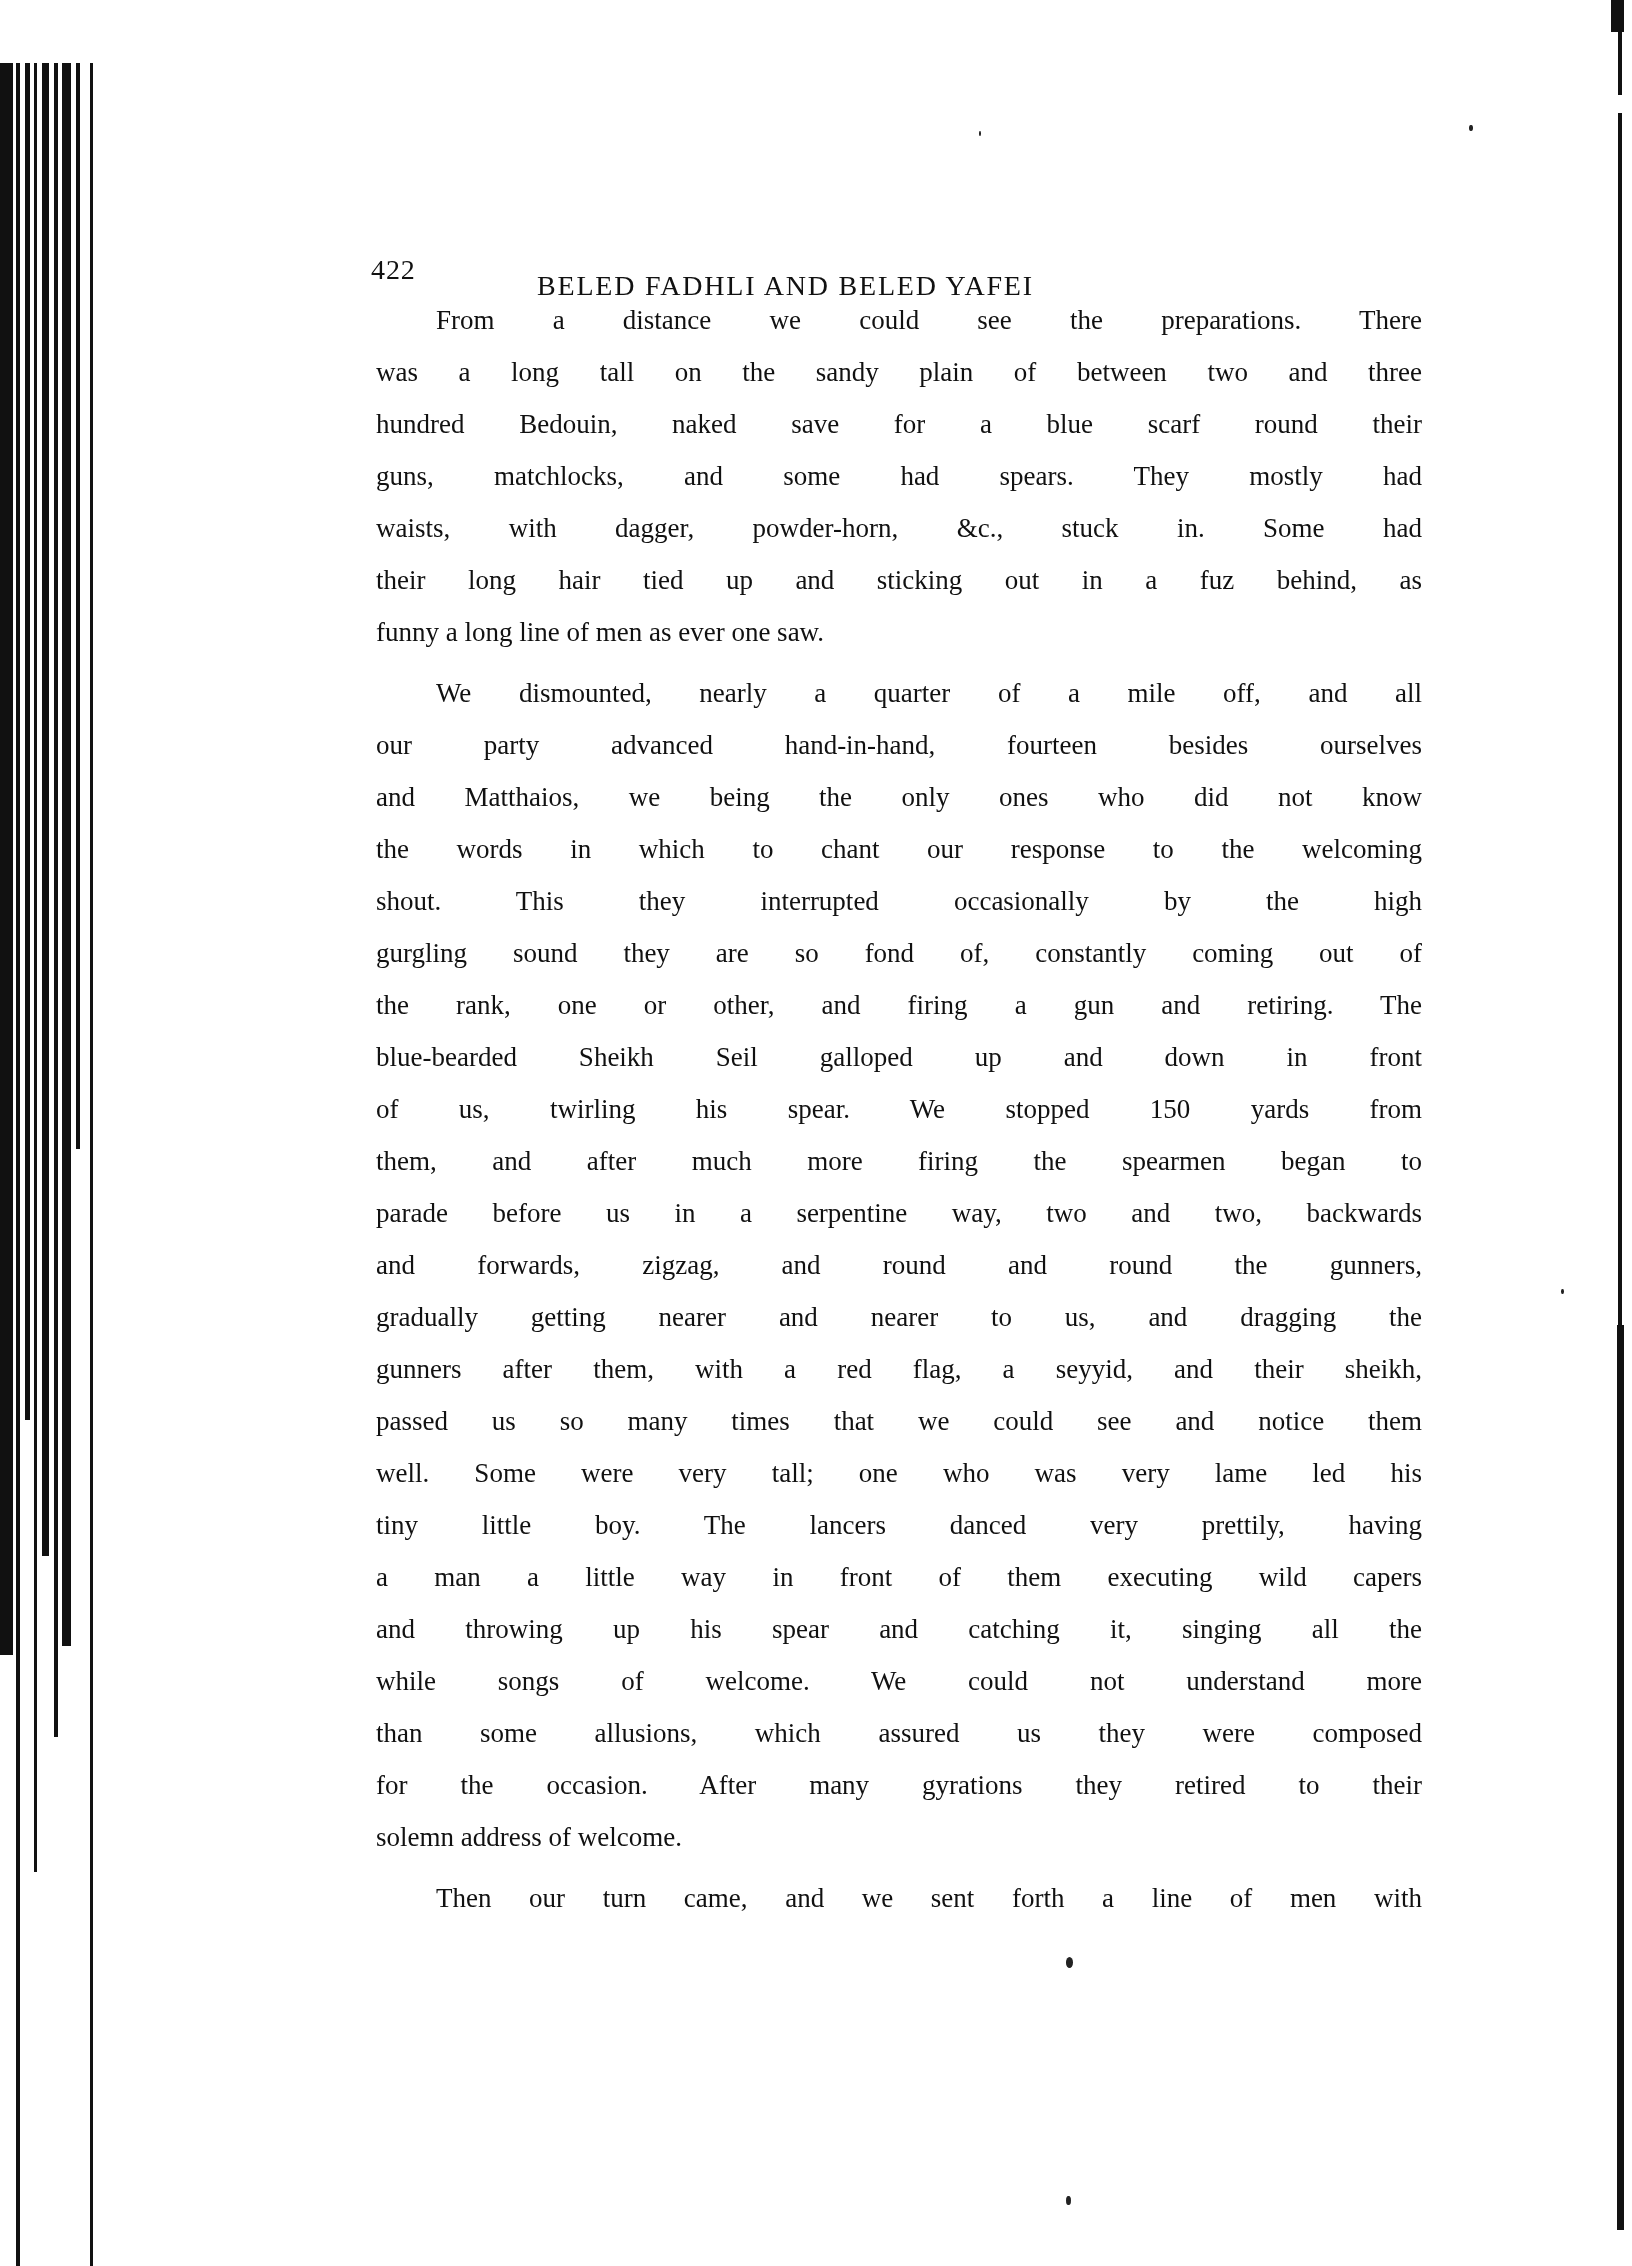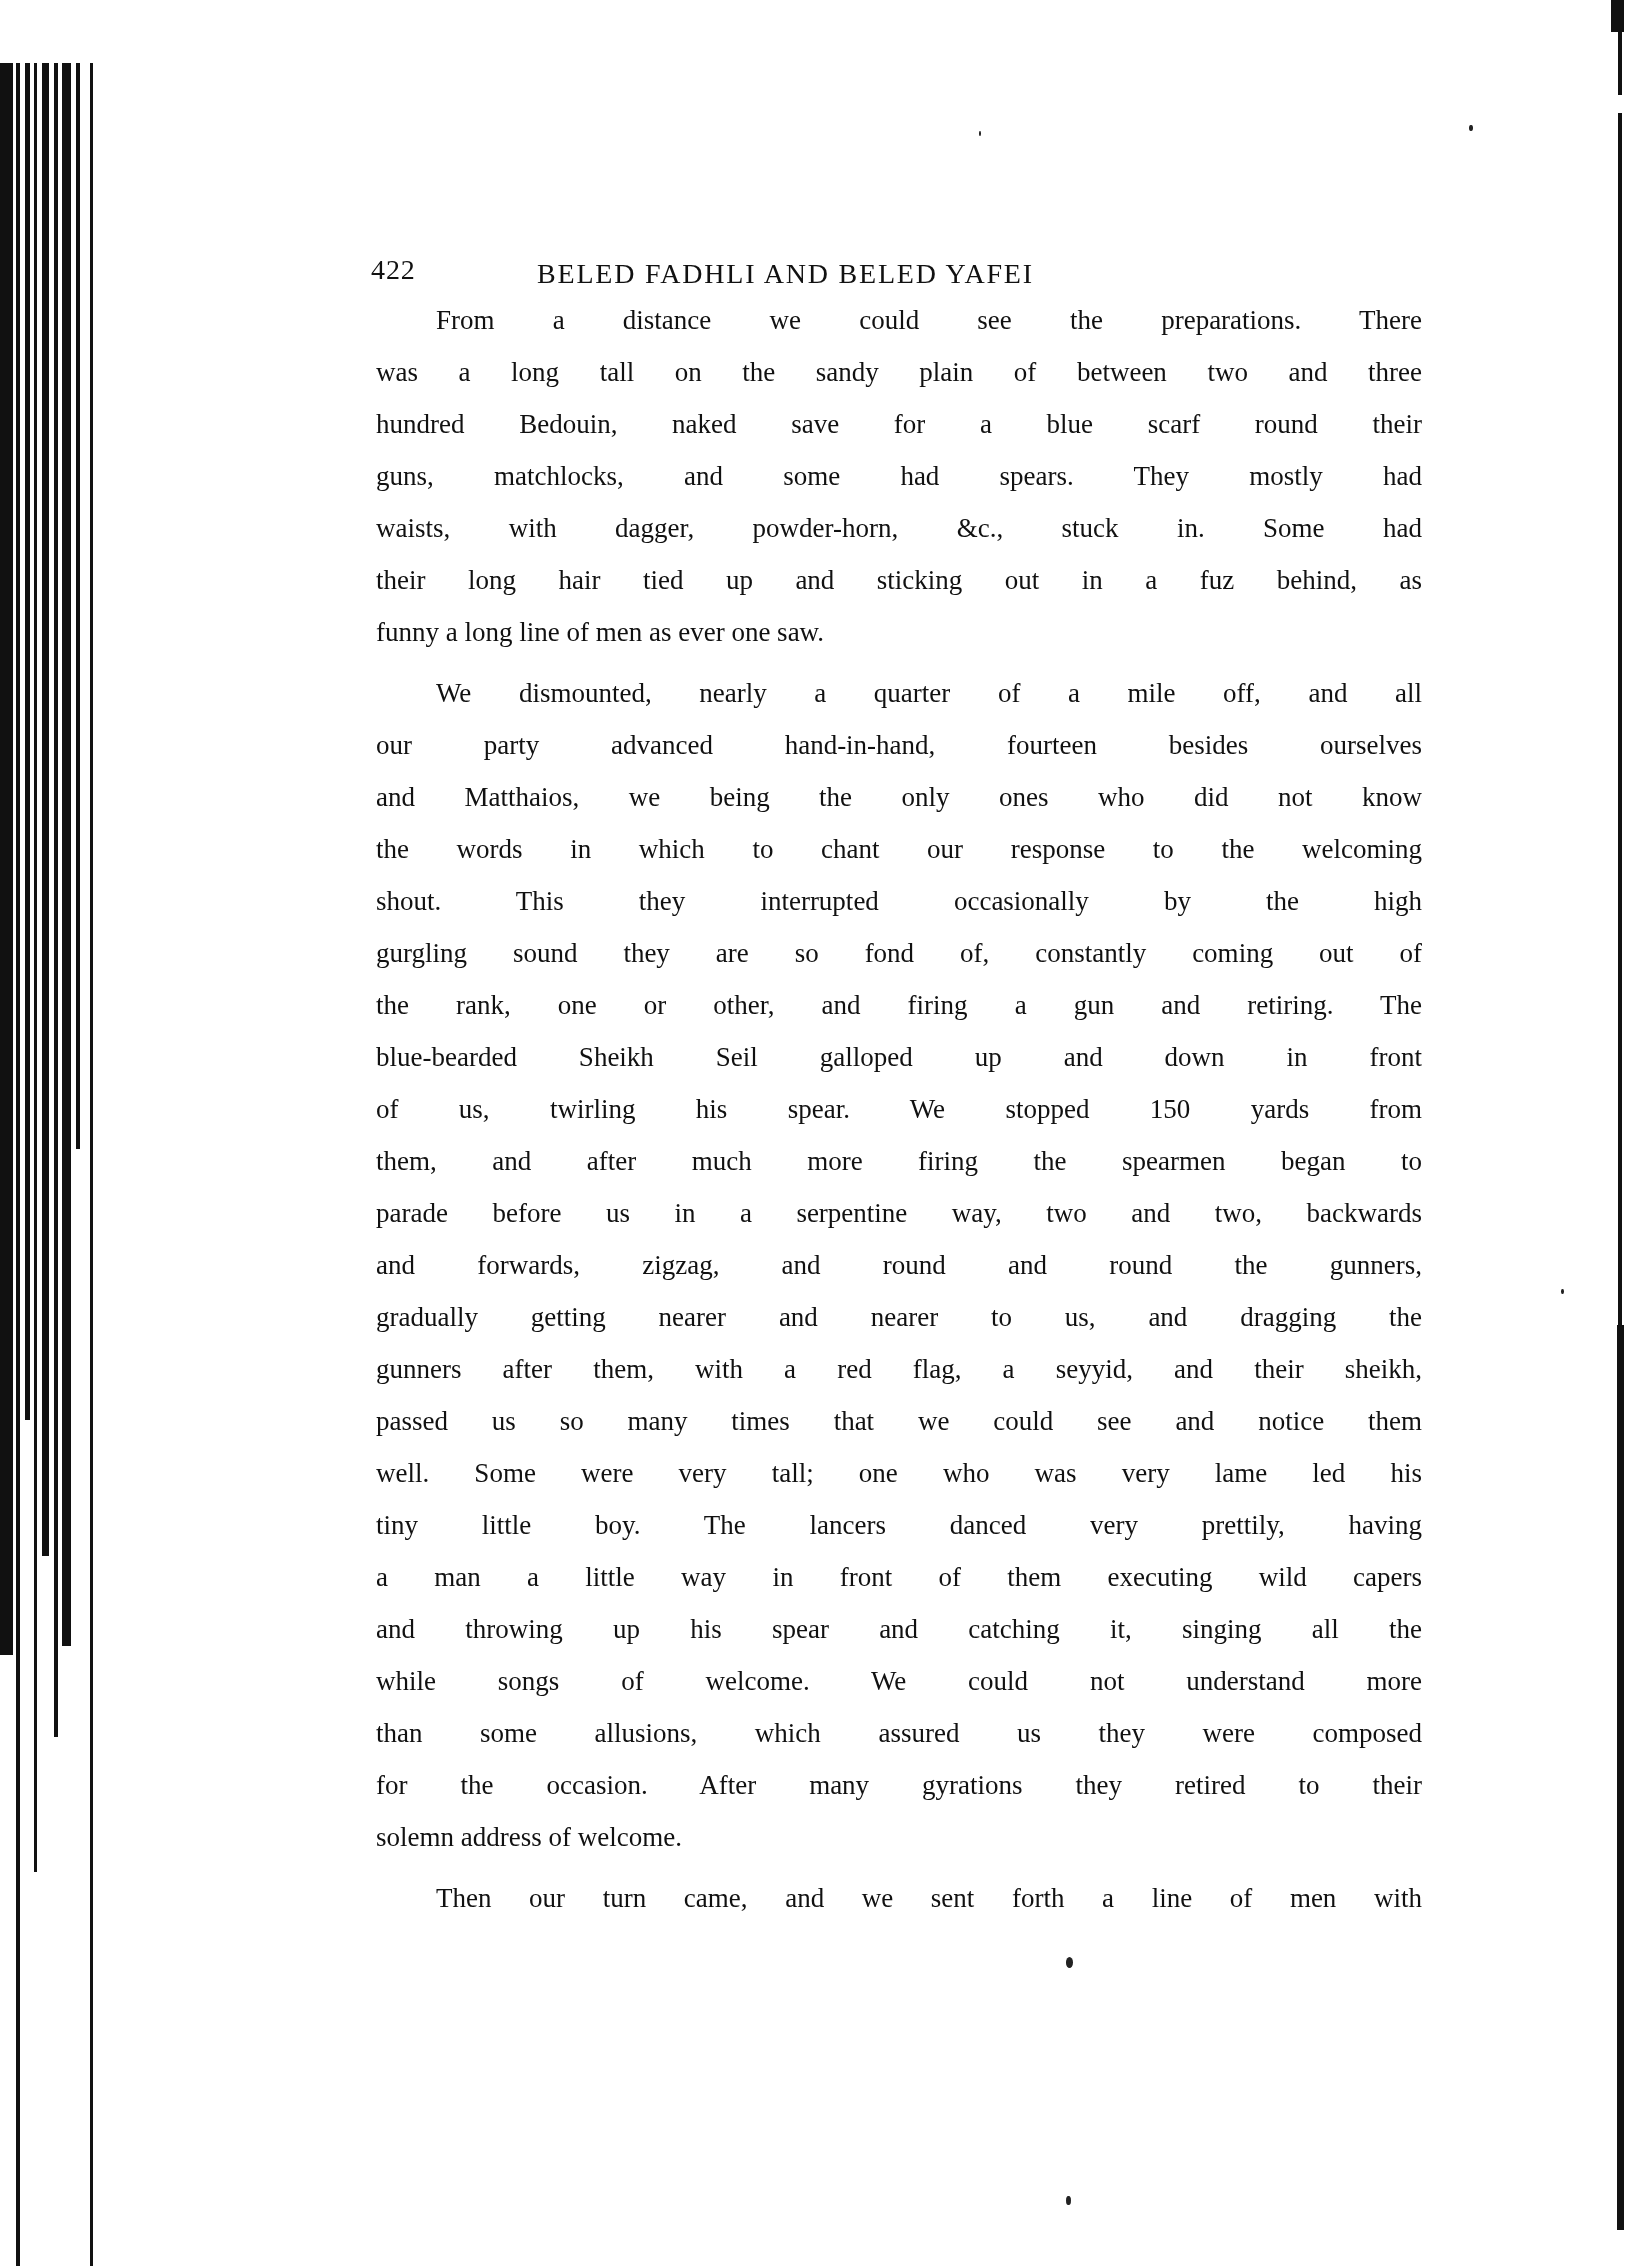--- a/index.html
+++ b/index.html
@@ -3,21 +3,21 @@
 <meta charset="utf-8">
 <style>
   html, body { margin: 0; padding: 0; background: #ffffff; }
   body { width: 1633px; height: 2266px; position: relative; overflow: hidden; font-family: "Liberation Serif", "DejaVu Serif", serif; color: #111; }
   .binding-left { position: absolute; left: 0; top: 63px; width: 95px; height: 2203px; }
   .binding-left .bar { position: absolute; top: 0; background: #111; }
   .binding-right { position: absolute; right: 0; top: 0; width: 27px; height: 2266px; }
   .binding-right .bar { position: absolute; background: #111; }
   .header { position: absolute; top: 215px; left: 371px; width: 1067px; height: 54px; font-size: 28px; letter-spacing: 0.9px; margin-top: 39px; }
   .header .pageno { position: absolute; left: 0; top: 0; }
-  .header .title { position: absolute; left: 166px; top: 4px; letter-spacing: 1.8px; }
+  .header .title { position: absolute; left: 166px; top: 16px; letter-spacing: 1.8px; }
   .body-text { position: absolute; top: 294px; left: 376px; width: 1046px; font-size: 27px; }
   .line { height: 52px; line-height: 52px; text-align: justify; text-align-last: justify; white-space: nowrap; overflow: visible; display: block; }
   .line.last { text-align-last: left; }
   .line.indent { padding-left: 60px; }
   .para-gap { height: 9px; }
   .speck { position: absolute; background: #222; border-radius: 50%; }
 </style>
 </head>
 <body>
 

